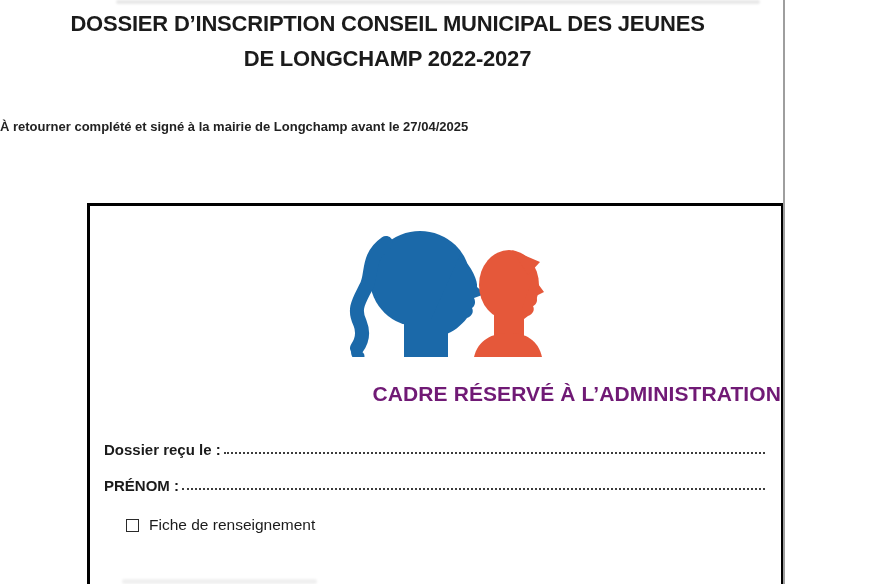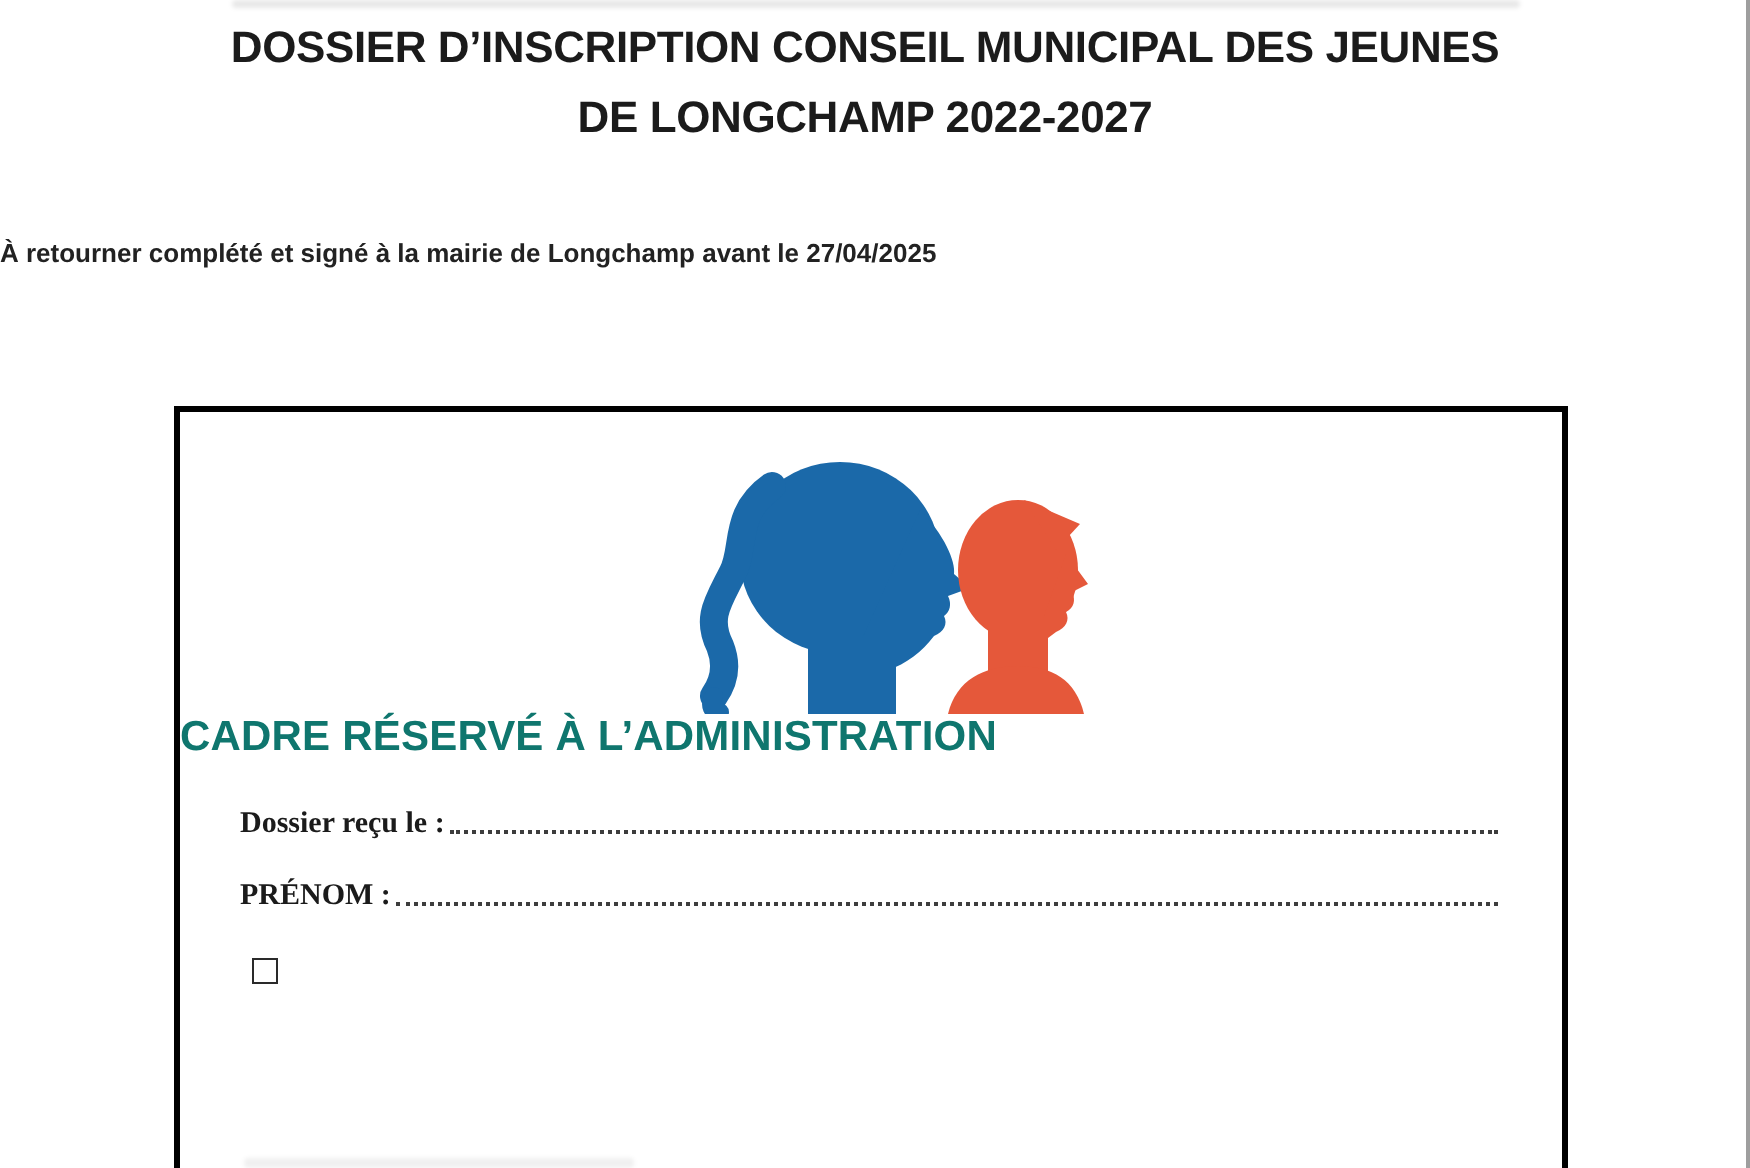--- a/index.html
+++ b/index.html
@@ -1,18 +1,18 @@
 <!DOCTYPE html>
 <html><head>
 <meta charset="utf-8">
 <style>
   html,body{margin:0;padding:0;background:#fff;}
   #page{
     position:relative;
-    width:875px;height:584px;
+    width:785px;height:584px;
     background:#ffffff;
     overflow:hidden;
     font-family:"Liberation Sans", sans-serif;
     color:#1e1e1e;
   }
   
   .remnant{position:absolute;background:rgba(0,0,0,0.09);filter:blur(1px);border-radius:2px;}
   #remnant-top{left:116px;top:0;width:644px;height:4px;}
   #remnant-bottom{left:122px;top:579px;width:195px;height:5px;background:rgba(0,0,0,0.06);}
 
@@ -29,24 +29,24 @@
     font-weight:bold;font-size:13px;color:#222;
   }
 
   #admin-box{
     position:absolute;left:87px;top:203px;width:697px;height:440px;
     border:3px solid #000;box-sizing:border-box;
     background:#fff;
   }
   #logo-wrap{margin-top:21px;text-align:center;height:130px;}
   #box-heading{
-    text-align:left;
-    font-weight:bold;font-size:21px;letter-spacing:0.1px;color:#0f766e;
+    margin-top:25px;text-align:right;
+    font-weight:bold;font-size:21px;letter-spacing:0.1px;color:#701a75;
   }
-  #fields{margin-top:16px;padding:0 30px;font-family:Liberation Serif, serif;}
+  #fields{margin-top:28px;padding:0 14px;}
   .field-row{
     display:flex;align-items:flex-end;height:36px;
     font-weight:bold;font-size:15px;color:#1b1b1b;
   }
   .field-row .lbl{white-space:nowrap;padding-bottom:12px;}
   .leader{
     flex:1;border-bottom:2px dotted #3d3d3d;
     margin:0 2px 16px 3px;height:0;
   }
   #checkbox-row{
@@ -104,20 +104,21 @@
         <span class="leader"></span>
       </div>
       <div class="field-row">
         <span class="lbl">PRÉNOM :</span>
         <span class="leader"></span>
       </div>
     </div>
 
     <div id="checkbox-row">
       <span class="checkbox"></span>
+      <span class="cb-label">Fiche de renseignement</span>
     </div>
 
   </div>
 
   <div id="remnant-bottom" class="remnant"></div>
 
   <div id="page-edge"></div>
 
 </div>
 

